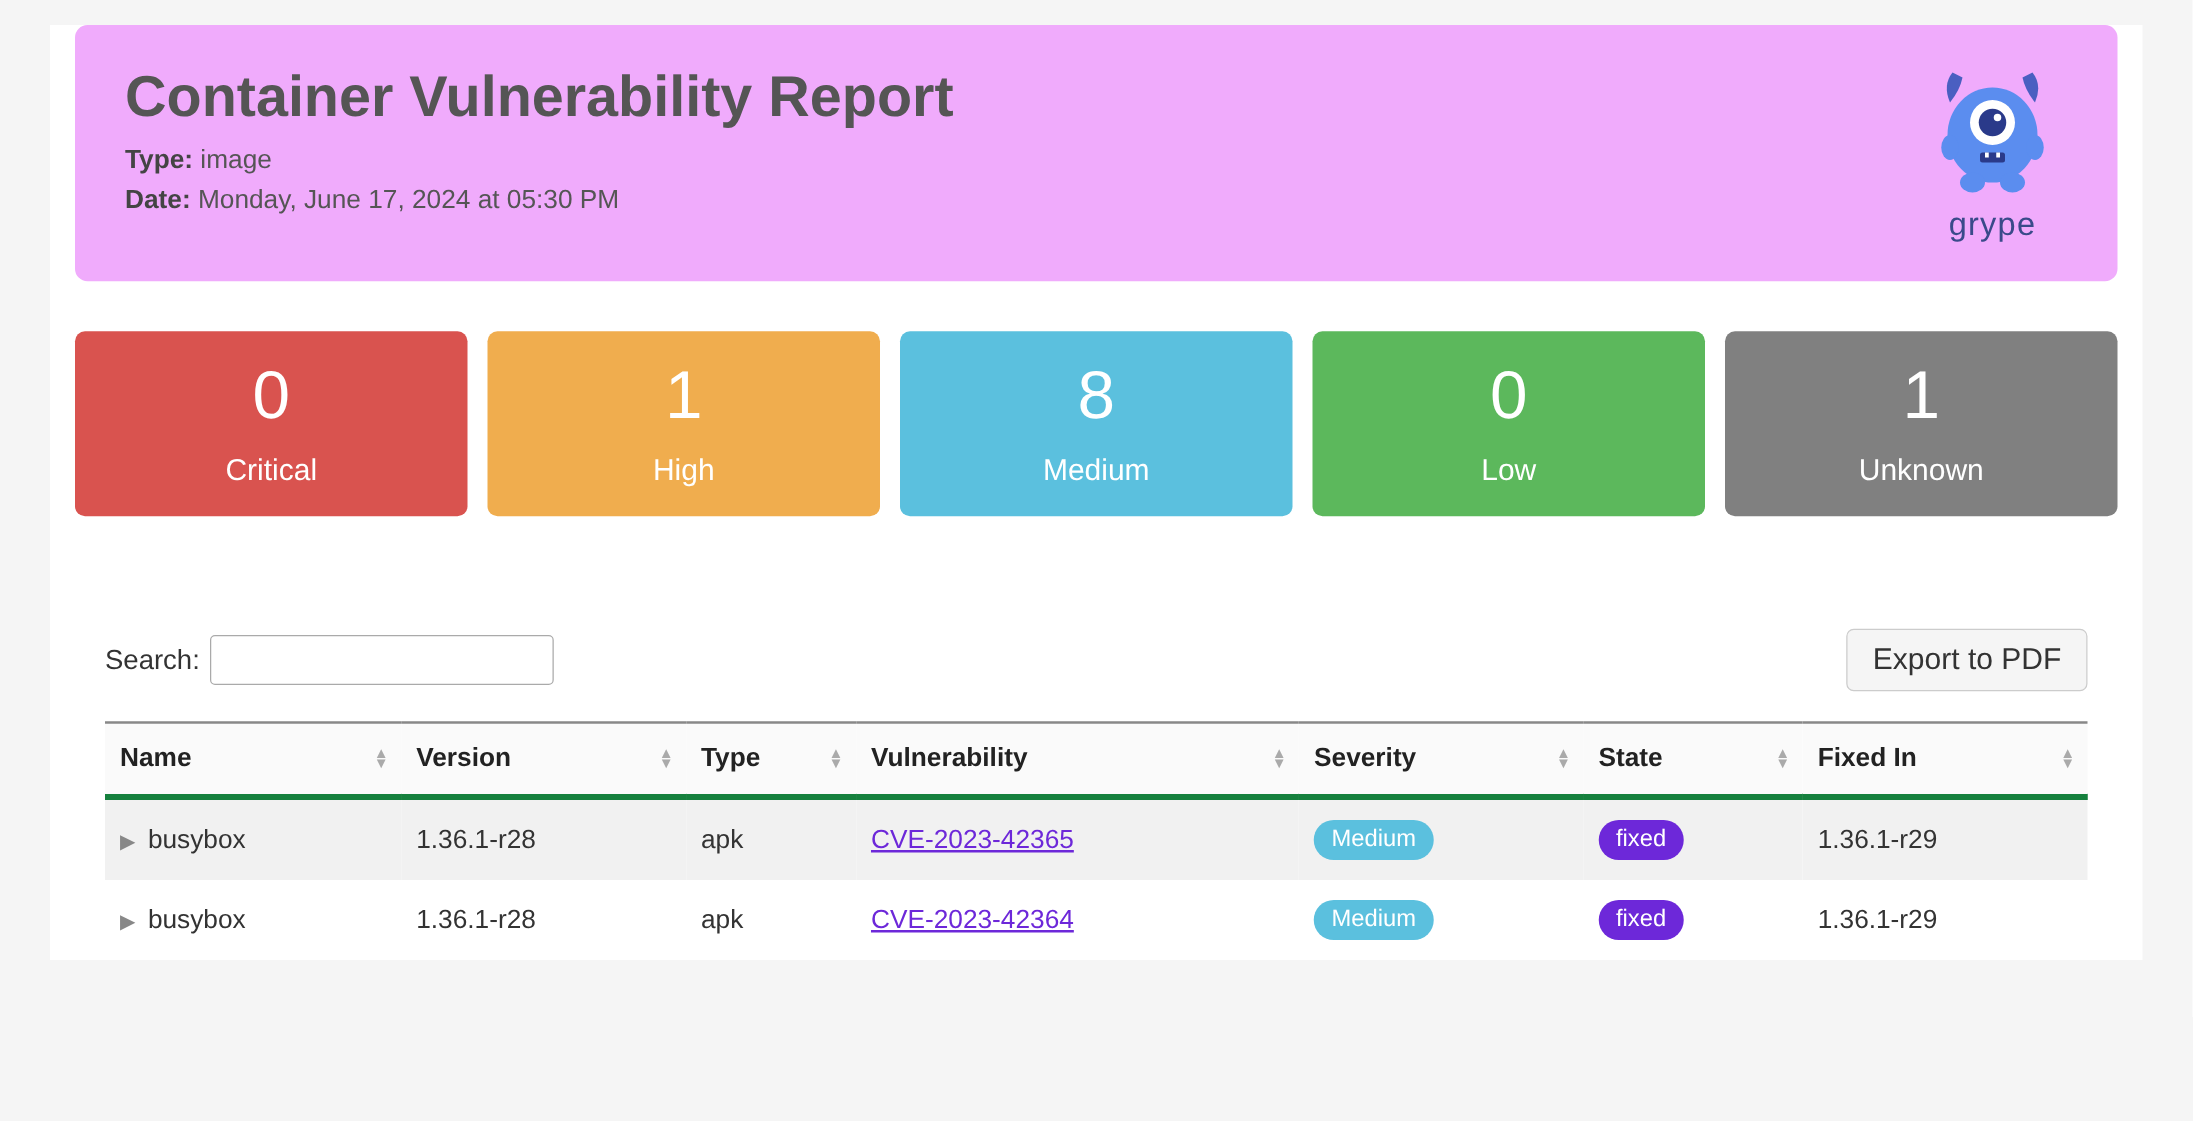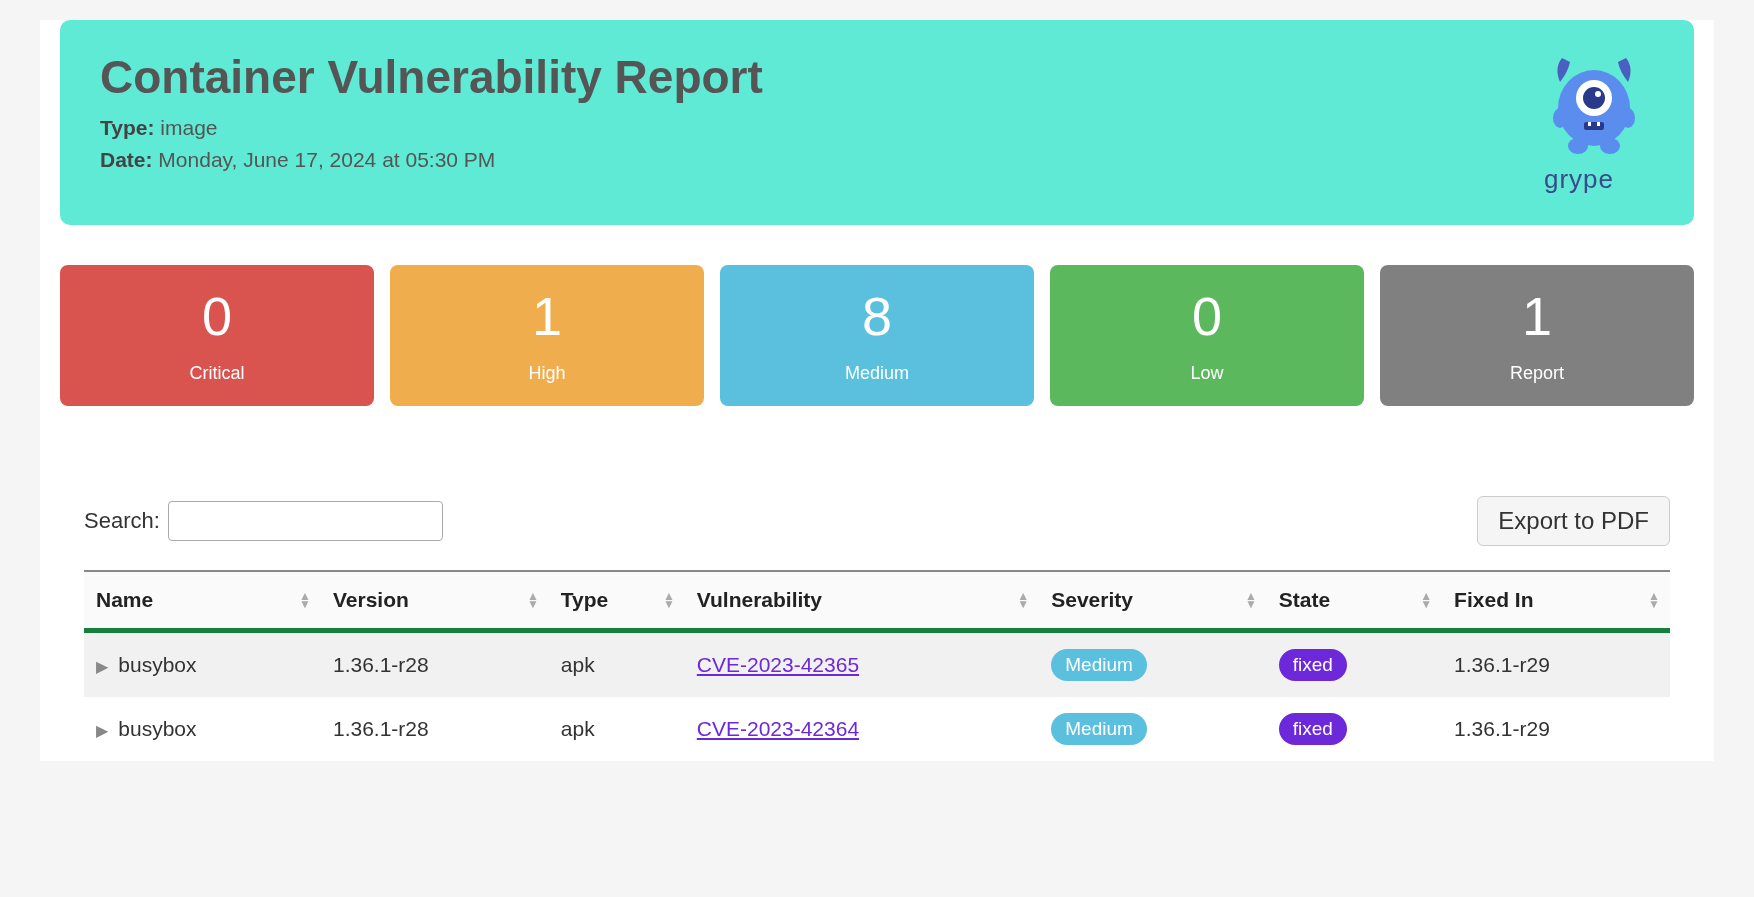--- a/index.html
+++ b/index.html
@@ -8,21 +8,21 @@
     background: #f5f5f5;
     color: #333;
     width: 1754px;
   }
   .page {
     background: #fff;
     margin: 20px 40px 0 40px;
     padding: 0;
   }
   .header-card {
-    background: #5eead4;
+    background: #f0abfc;
     border-radius: 10px;
     margin: 16px 20px 20px 20px;
     padding: 30px 40px 30px 40px;
     position: relative;
     display: flex;
     justify-content: space-between;
     align-items: flex-start;
   }
   .header-left { flex: 1; }
   .header-card h1 {
@@ -31,21 +31,21 @@
     color: #555;
     margin-bottom: 12px;
   }
   .meta-line {
     font-size: 21px;
     color: #555;
     margin-bottom: 8px;
   }
   .meta-line b { font-weight: 700; color: #444; }
   .logo-block {
-    text-align: left;
+    text-align: center;
     padding-right: 10px;
   }
   .logo-block svg { display: block; margin: 0 auto; }
   .logo-text {
     font-size: 26px;
     color: #3a4a8a;
     font-weight: 400;
     margin-top: 4px;
     letter-spacing: 1px;
   }
@@ -59,21 +59,21 @@
   }
   .sev-card {
     flex: 1;
     min-width: 0;
     border-radius: 8px;
     color: #fff;
     text-align: center;
     padding: 24px 10px 22px 10px;
   }
   .sev-count { font-size: 54px; font-weight: 400; line-height: 1; }
-  .sev-label { font-size: 18px; margin-top: 20px; text-align: center; }
+  .sev-label { font-size: 24px; margin-top: 20px; text-align: center; }
   .sev-critical { background: #d9534f; }
   .sev-high     { background: #f0ad4e; }
   .sev-medium   { background: #5bc0de; }
   .sev-low      { background: #5cb85c; }
   .sev-unknown  { background: #808080; }
   .table-section {
     margin: 0 20px 0 20px;
     background: #fff;
     border-radius: 8px;
     padding: 24px 0 0 0;
@@ -215,21 +215,21 @@
     <div class="sev-card sev-medium">
       <div class="sev-count">8</div>
       <div class="sev-label">Medium</div>
     </div>
     <div class="sev-card sev-low">
       <div class="sev-count">0</div>
       <div class="sev-label">Low</div>
     </div>
     <div class="sev-card sev-unknown">
       <div class="sev-count">1</div>
-      <div class="sev-label">Report</div>
+      <div class="sev-label">Unknown</div>
     </div>
   </div>
 
   <div class="table-section">
     <div class="table-controls">
       <div class="search-wrap">
         <span>Search:</span>
         <input type="text" style="">
       </div>
       <button class="export-btn">Export to PDF</button>

